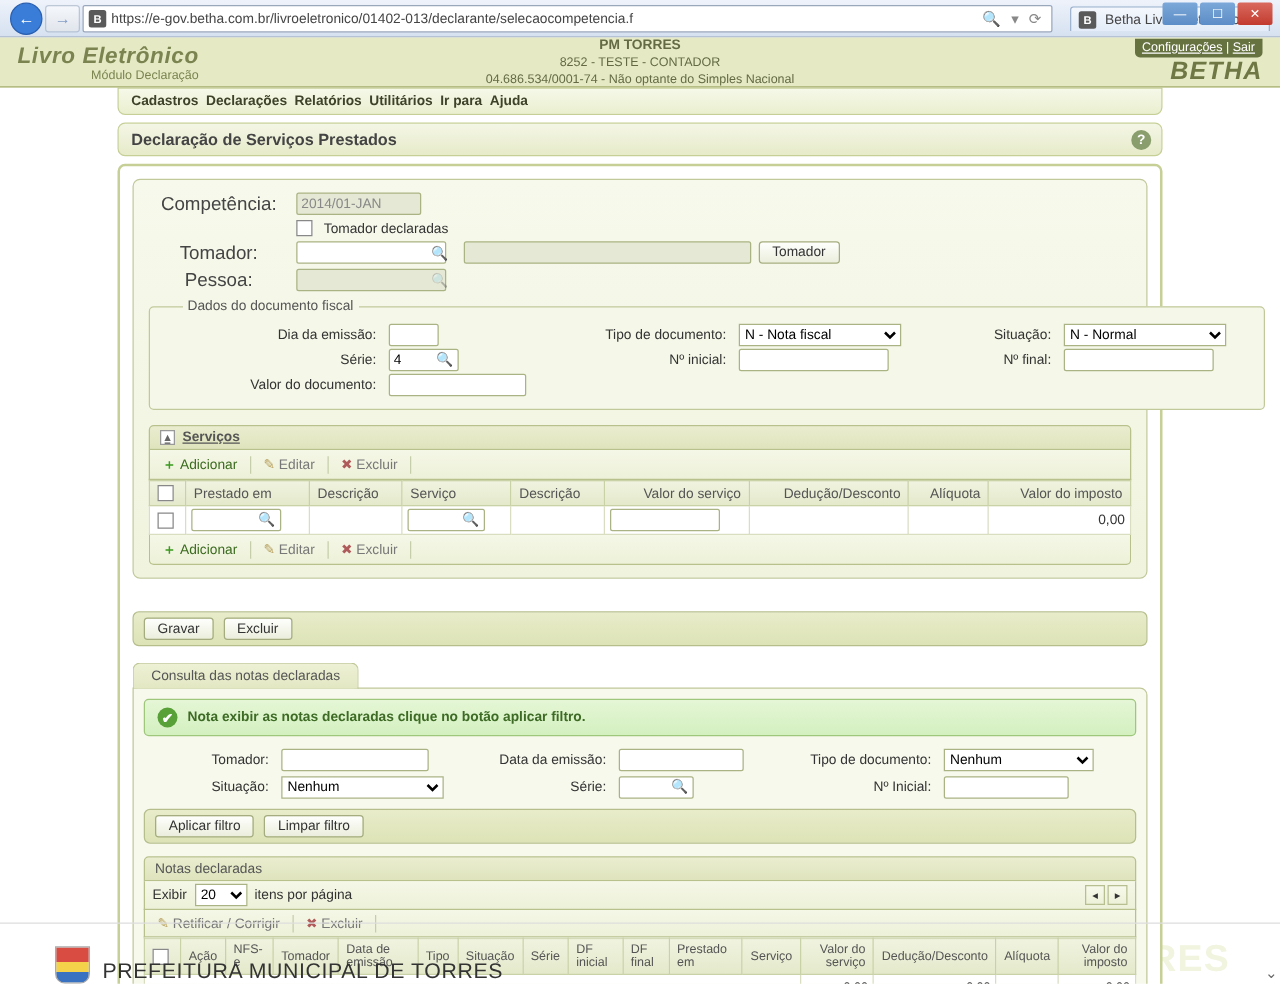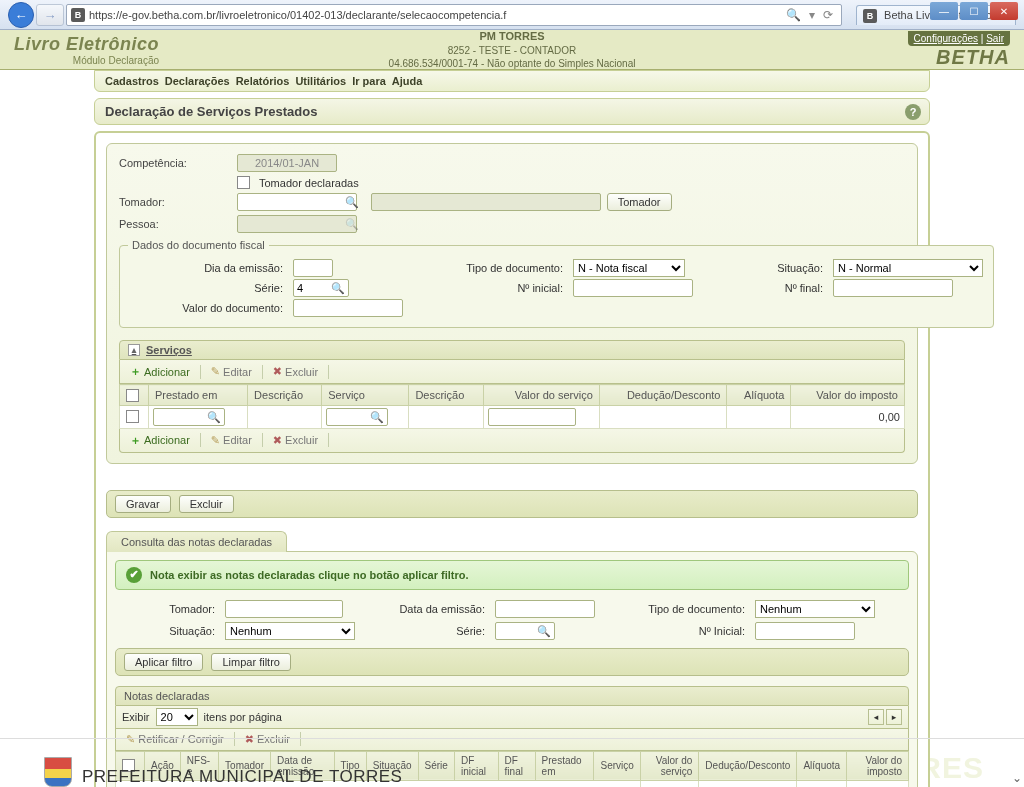--- a/index.html
+++ b/index.html
@@ -39,28 +39,28 @@
     .menubar { background: linear-gradient(to bottom,#f6f8e9,#eaefcf); border: 1px solid #c6cf95; border-radius: 0 0 6px 6px; padding: 4px 10px; display: flex; gap: 6px; }
     .menubar span { font-weight: bold; color:#3d4228; cursor:pointer; font-size:11px;}
 
     .page-title { background: linear-gradient(to bottom,#f4f6e6,#e7ebc9); border: 1px solid #c6cf95; border-radius: 6px; padding: 5px 10px; margin-top: 6px; font-weight: bold; font-size: 13px; color:#444; position: relative;}
     .help-icon { position:absolute; right:8px; top:5px; width:16px; height:16px; border-radius:50%; background:#8a9e6d; color:#fff; font-size:11px; display:flex; align-items:center; justify-content:center;}
 
     .main-panel { border: 2px solid #c6cf95; border-radius: 6px; margin-top: 6px; padding: 10px; background: #ffffff; }
     .inner-panel { border: 1px solid #c1c99b; border-radius: 6px; background: linear-gradient(to bottom,#f7f9ec,#f0f4de); padding: 10px 12px;}
 
     .form-row { display: flex; align-items: center; margin-bottom: 4px; gap: 6px;}
-    .form-label { width: 112px; text-align: left; font-size: 11px; color:#444;}
+    .form-label { width: 112px; text-align: center; font-size: 15px; color:#444;}
     .txt-input { height: 18px; border: 1px solid #aab383; background:#fff; padding: 0 3px; font-size: 11px; border-radius: 2px;}
     .txt-disabled { background: #e5e8d4; color:#888;}
     .btn { background: linear-gradient(to bottom,#fefffd,#ebeedc); border:1px solid #a5ad80; border-radius: 3px; padding: 2px 10px; font-size: 11px; color:#333; cursor:pointer; }
     .lookup-ico { color:#b08c30; font-size:11px; cursor:pointer; margin-left:-18px; margin-right:6px;}
     .checkbox { width:13px; height:13px; border:1px solid #888; background:#fff; display:inline-block; vertical-align: middle; margin-right:3px;}
 
-    fieldset { border:1px solid #c1c99b; border-radius:4px; padding: 8px 10px 10px 8px; margin-top: 6px; background: #f5f8e8;}
+    fieldset { border:1px solid #c1c99b; border-radius:4px; padding: 8px 10px 10px 26px; margin-top: 6px; background: #f5f8e8;}
     legend { font-size: 11px; color:#555; padding: 0 4px;}
     .doc-grid { display: grid; grid-template-columns: 155px 120px 140px 140px 100px 150px; gap: 2px 10px; align-items: center;}
     .doc-grid label { text-align: right; font-size: 11px;}
     select.sel { height: 18px; border:1px solid #aab383; font-size:11px; background:#fff; }
 
     .section-head { background: linear-gradient(to bottom,#eaedcf,#dfe4bd); border:1px solid #b8c08c; border-radius:4px 4px 0 0; padding:3px 8px; font-size:11px; font-weight: bold; text-decoration: underline; color:#555; margin-top:12px; display:flex; align-items:center; gap:6px;}
     .collapse-ico{ width:12px; height:12px; border:1px solid #999; background:#fff; font-size:9px; display:inline-flex; align-items:center; justify-content:center; color:#666;}
 
     .toolbar { background: linear-gradient(to bottom,#f5f7e7,#edf1d8); border:1px solid #b8c08c; border-top:none; padding:2px 6px; display:flex; gap:2px; align-items:center;}
     .tool-btn { background:none; border:none; font-size:11px; color:#777; padding:2px 4px; cursor:pointer; display:flex; align-items:center; gap:3px;}
@@ -162,21 +162,21 @@
 
   <div class="page-title">
     <span>Declaração de Serviços Prestados</span>
     <span class="help-icon">?</span>
   </div>
 
   <div class="main-panel">
     <div class="inner-panel">
       <div class="form-row">
         <label class="form-label">Competência:</label>
-        <input class="txt-input txt-disabled" style="width: 100px; text-align: center;" readonly="" value="2014/01-JAN">
+        <input class="txt-input txt-disabled" style="width: 100px;" readonly="" value="2014/01-JAN">
       </div>
       <div class="form-row">
         <label class="form-label"></label>
         <span class="checkbox"></span>
         <span>Tomador declaradas</span>
       </div>
       <div class="form-row">
         <label class="form-label">Tomador:</label>
         <input class="txt-input" style="width: 120px;">
         <span class="lookup-ico">🔍</span>
@@ -188,23 +188,23 @@
         <input class="txt-input txt-disabled" style="width: 120px;" readonly="">
         <span class="lookup-ico" style="opacity:0.4;">🔍</span>
       </div>
 
       <fieldset>
         <legend>Dados do documento fiscal</legend>
         <div class="doc-grid">
           <label>Dia da emissão:</label>
           <div><input class="txt-input" style="width: 40px;"></div>
           <label>Tipo de documento:</label>
-          <div><select class="sel" style="width:112px;"><option>N - Nota fiscal</option></select></div>
+          <div><select class="sel" style="width:130px;"><option>N - Nota fiscal</option></select></div>
           <label>Situação:</label>
-          <div><select class="sel" style="width:150px;"><option>N - Normal</option></select></div>
+          <div><select class="sel" style="width:130px;"><option>N - Normal</option></select></div>
 
           <label>Série:</label>
           <div><input class="txt-input" style="width: 56px;" value="4"><span class="lookup-ico">🔍</span></div>
           <label>Nº inicial:</label>
           <div><input class="txt-input" style="width: 120px;"></div>
           <label>Nº final:</label>
           <div><input class="txt-input" style="width: 120px;"></div>
 
           <label>Valor do documento:</label>
           <div><input class="txt-input" style="width: 110px;"></div>

